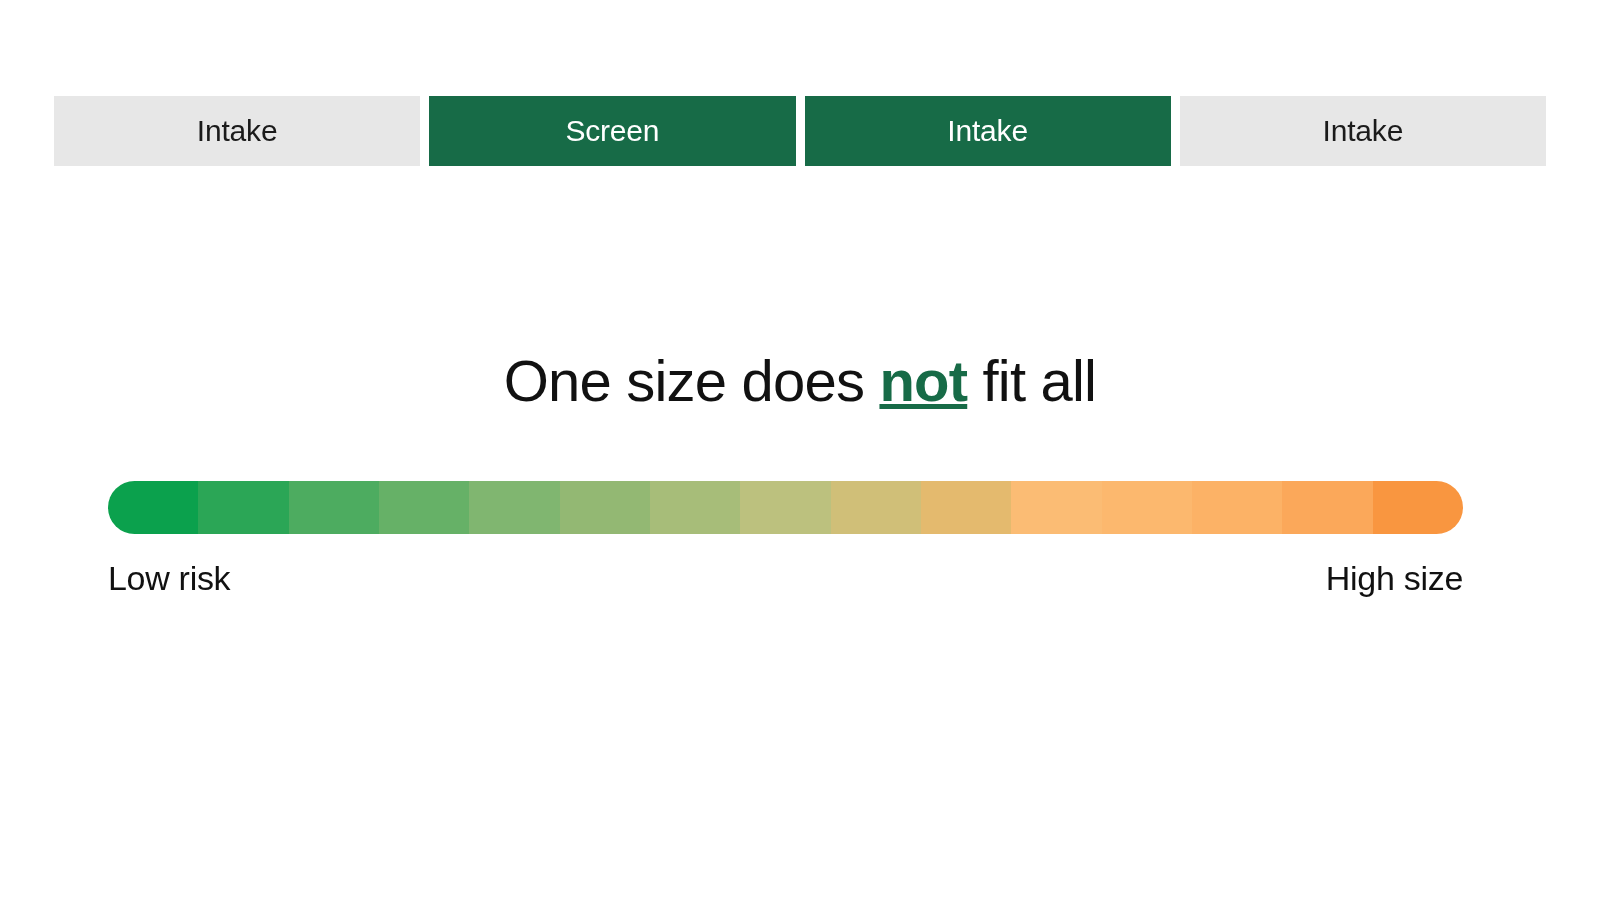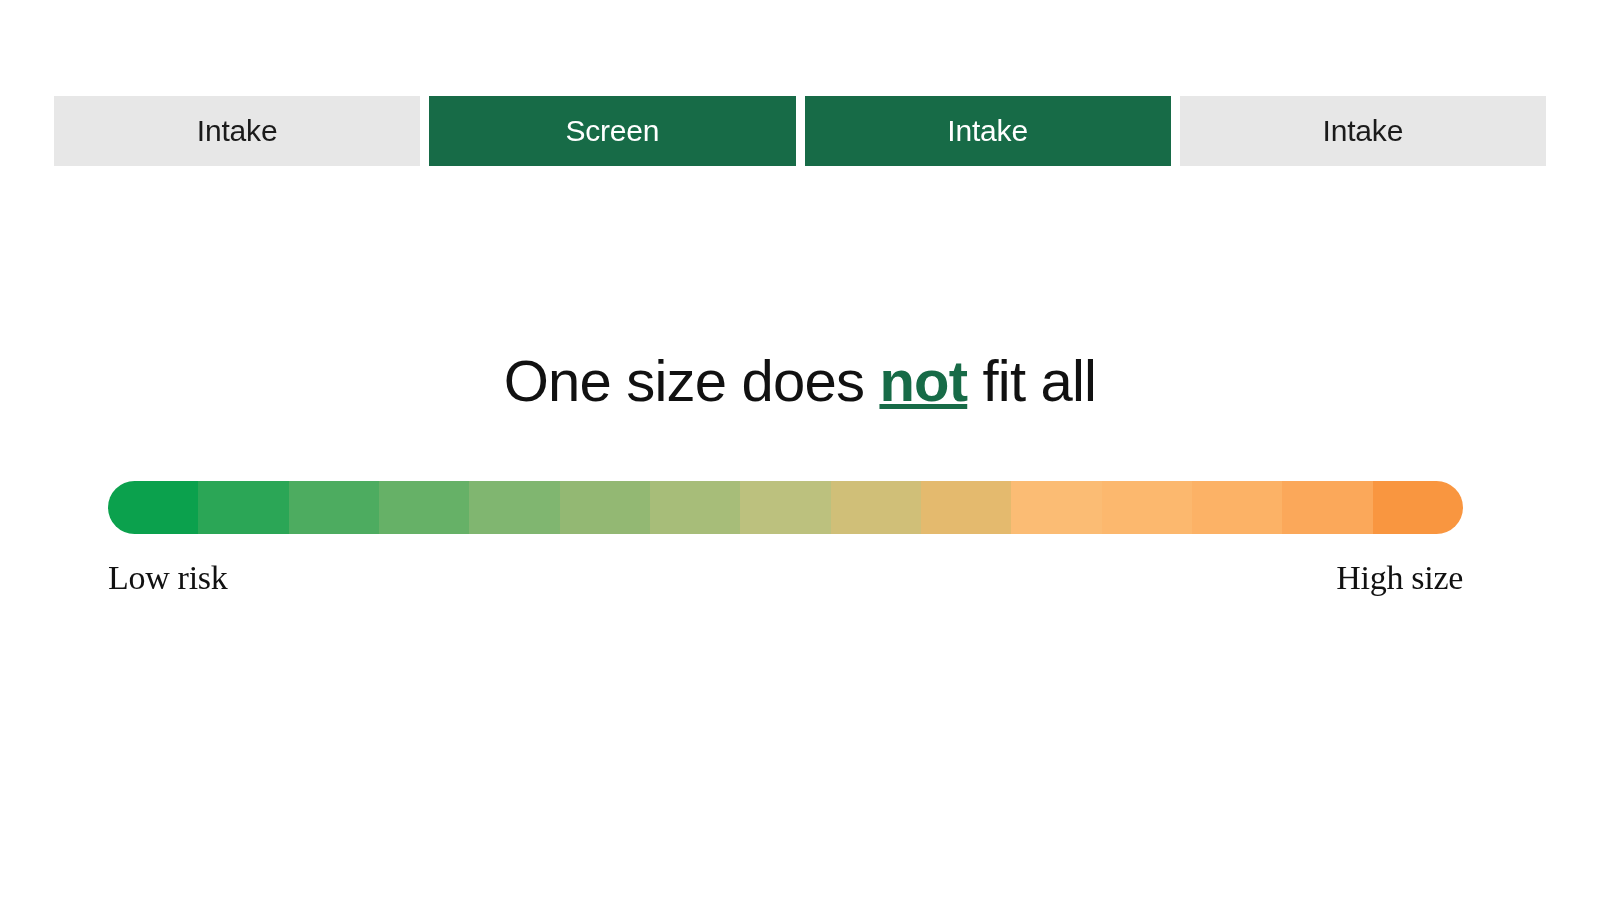--- a/index.html
+++ b/index.html
@@ -62,21 +62,20 @@
     color: #176b47;
     font-weight: 700;
   }
 
   
   .risk-wrap {
     position: absolute;
     left: 108px;
     top: 481px;
     width: 1355px;
-    font-family: Liberation Serif, serif;
   }
   .risk-bar {
     position: relative;
     width: 100%;
     height: 53px;
     border-radius: 27px;
     overflow: hidden;
     display: flex;
   }
   .risk-seg {

